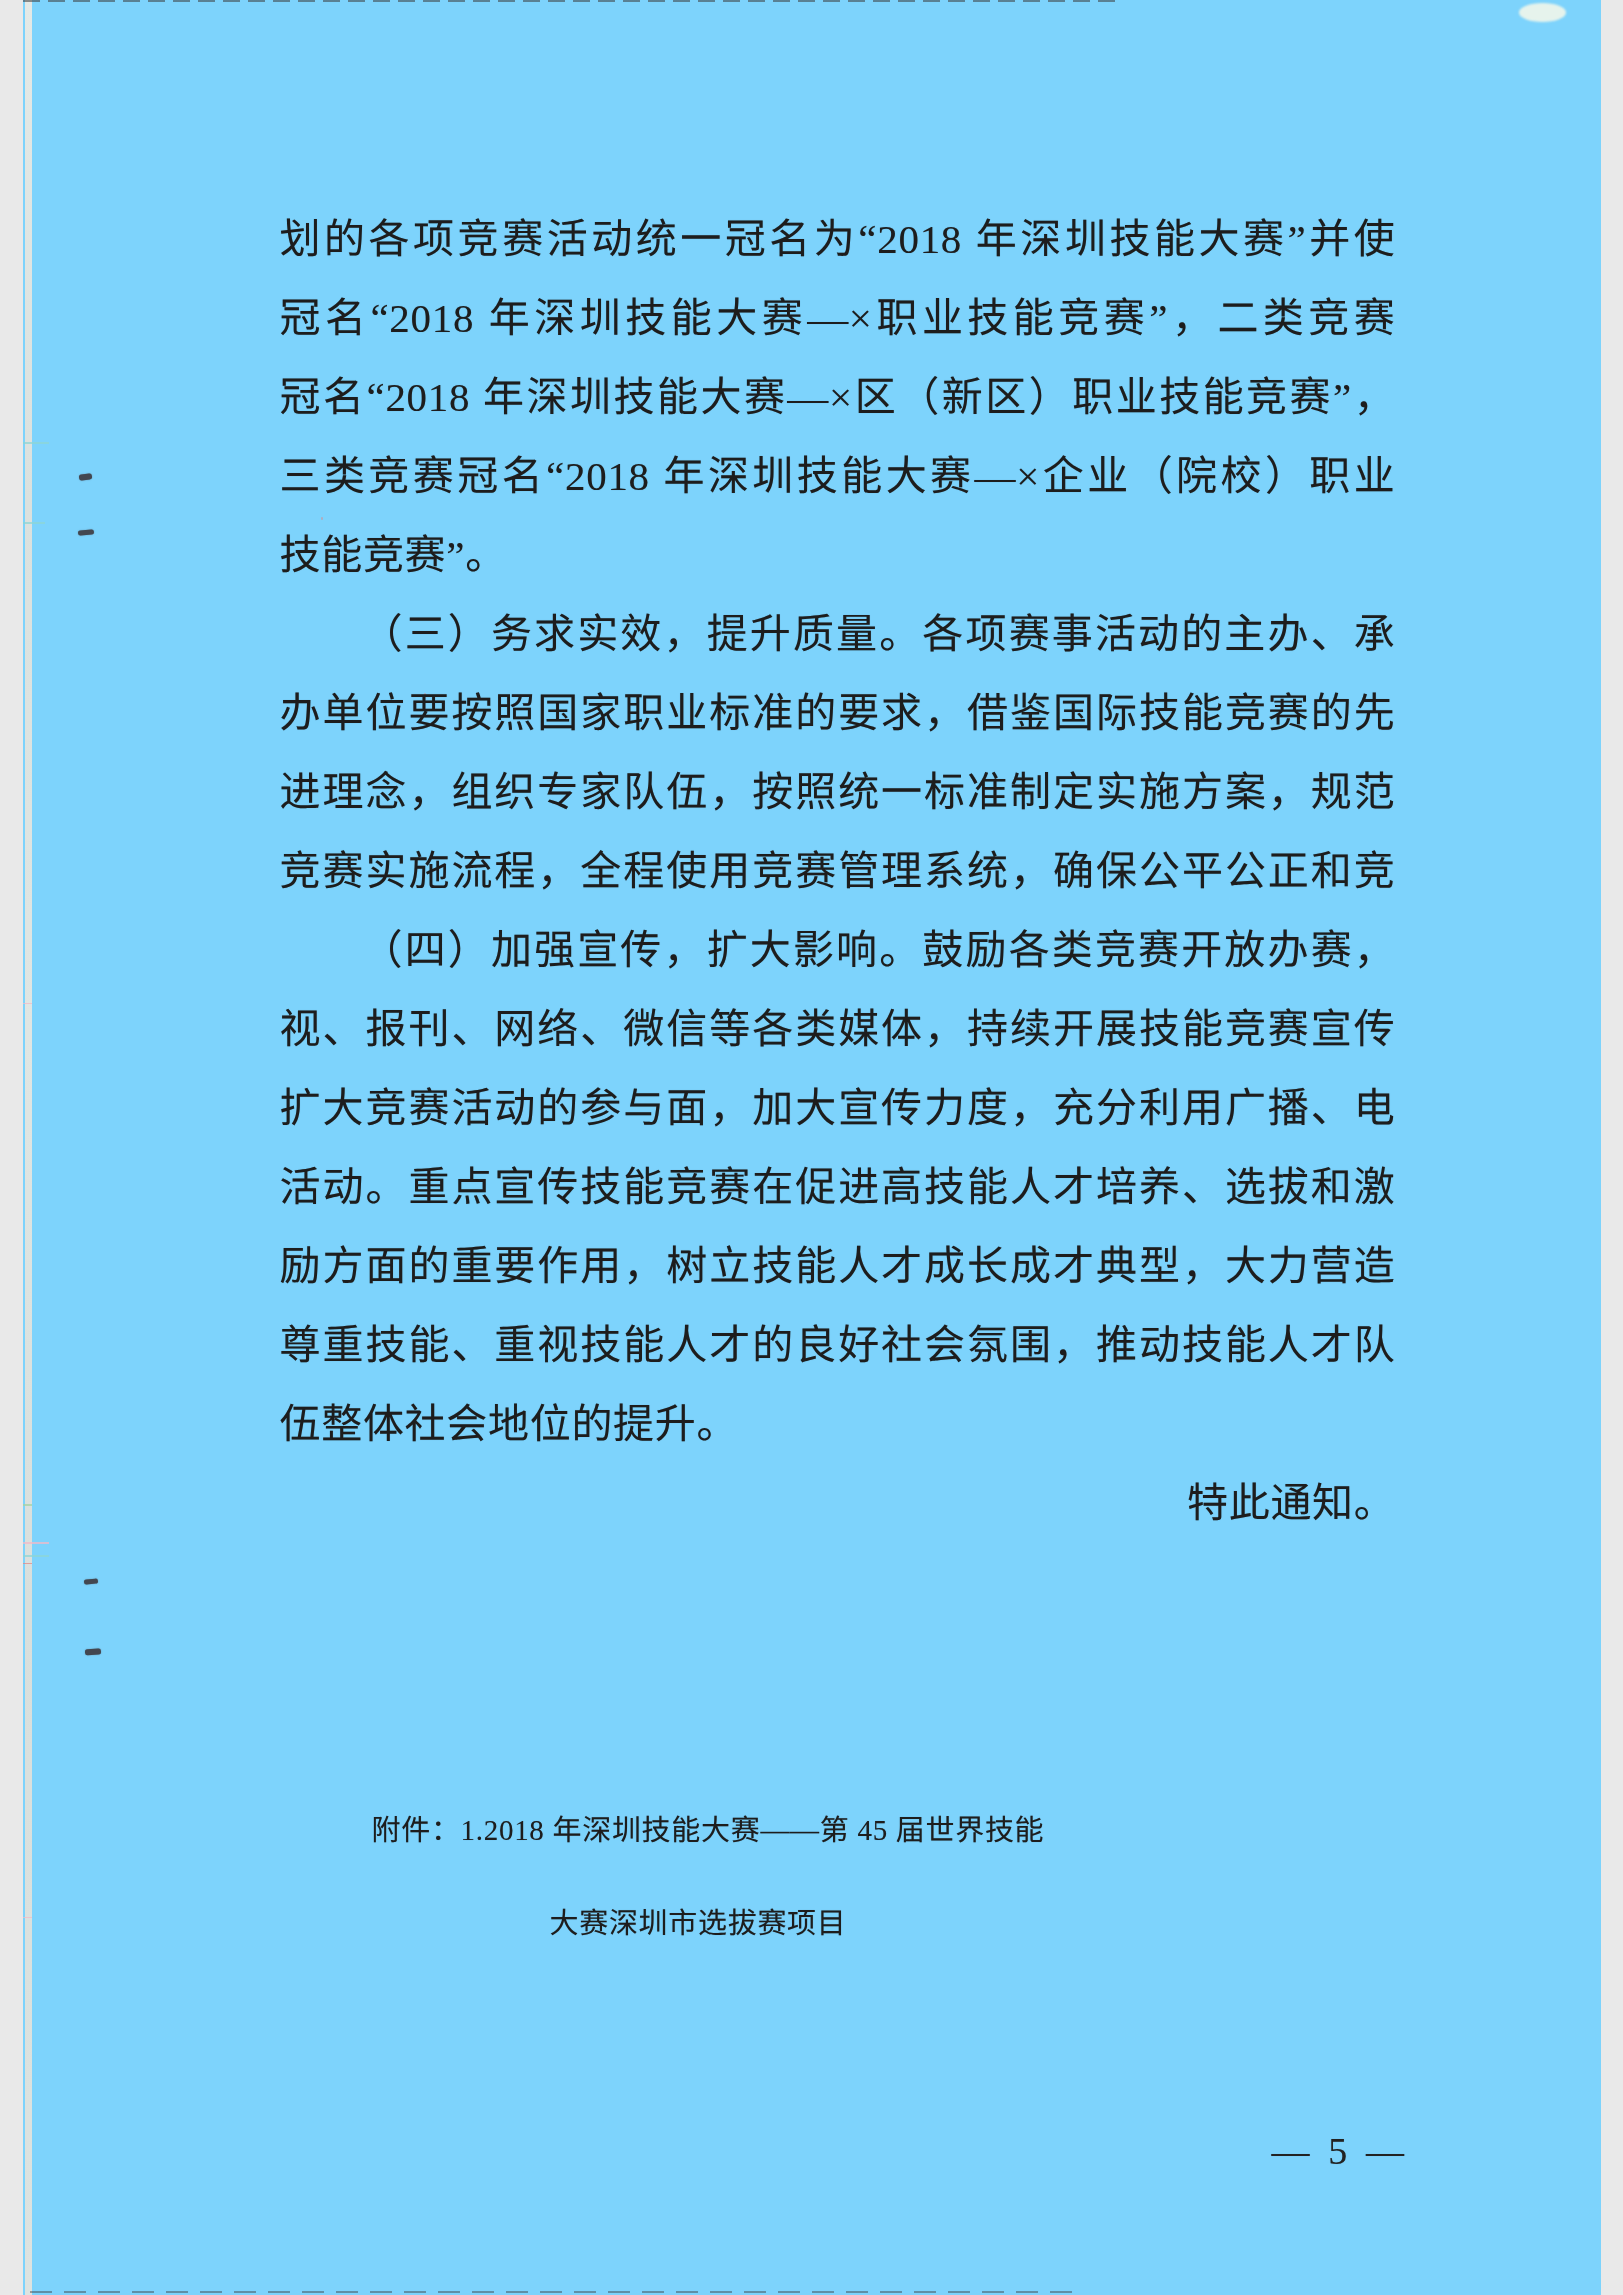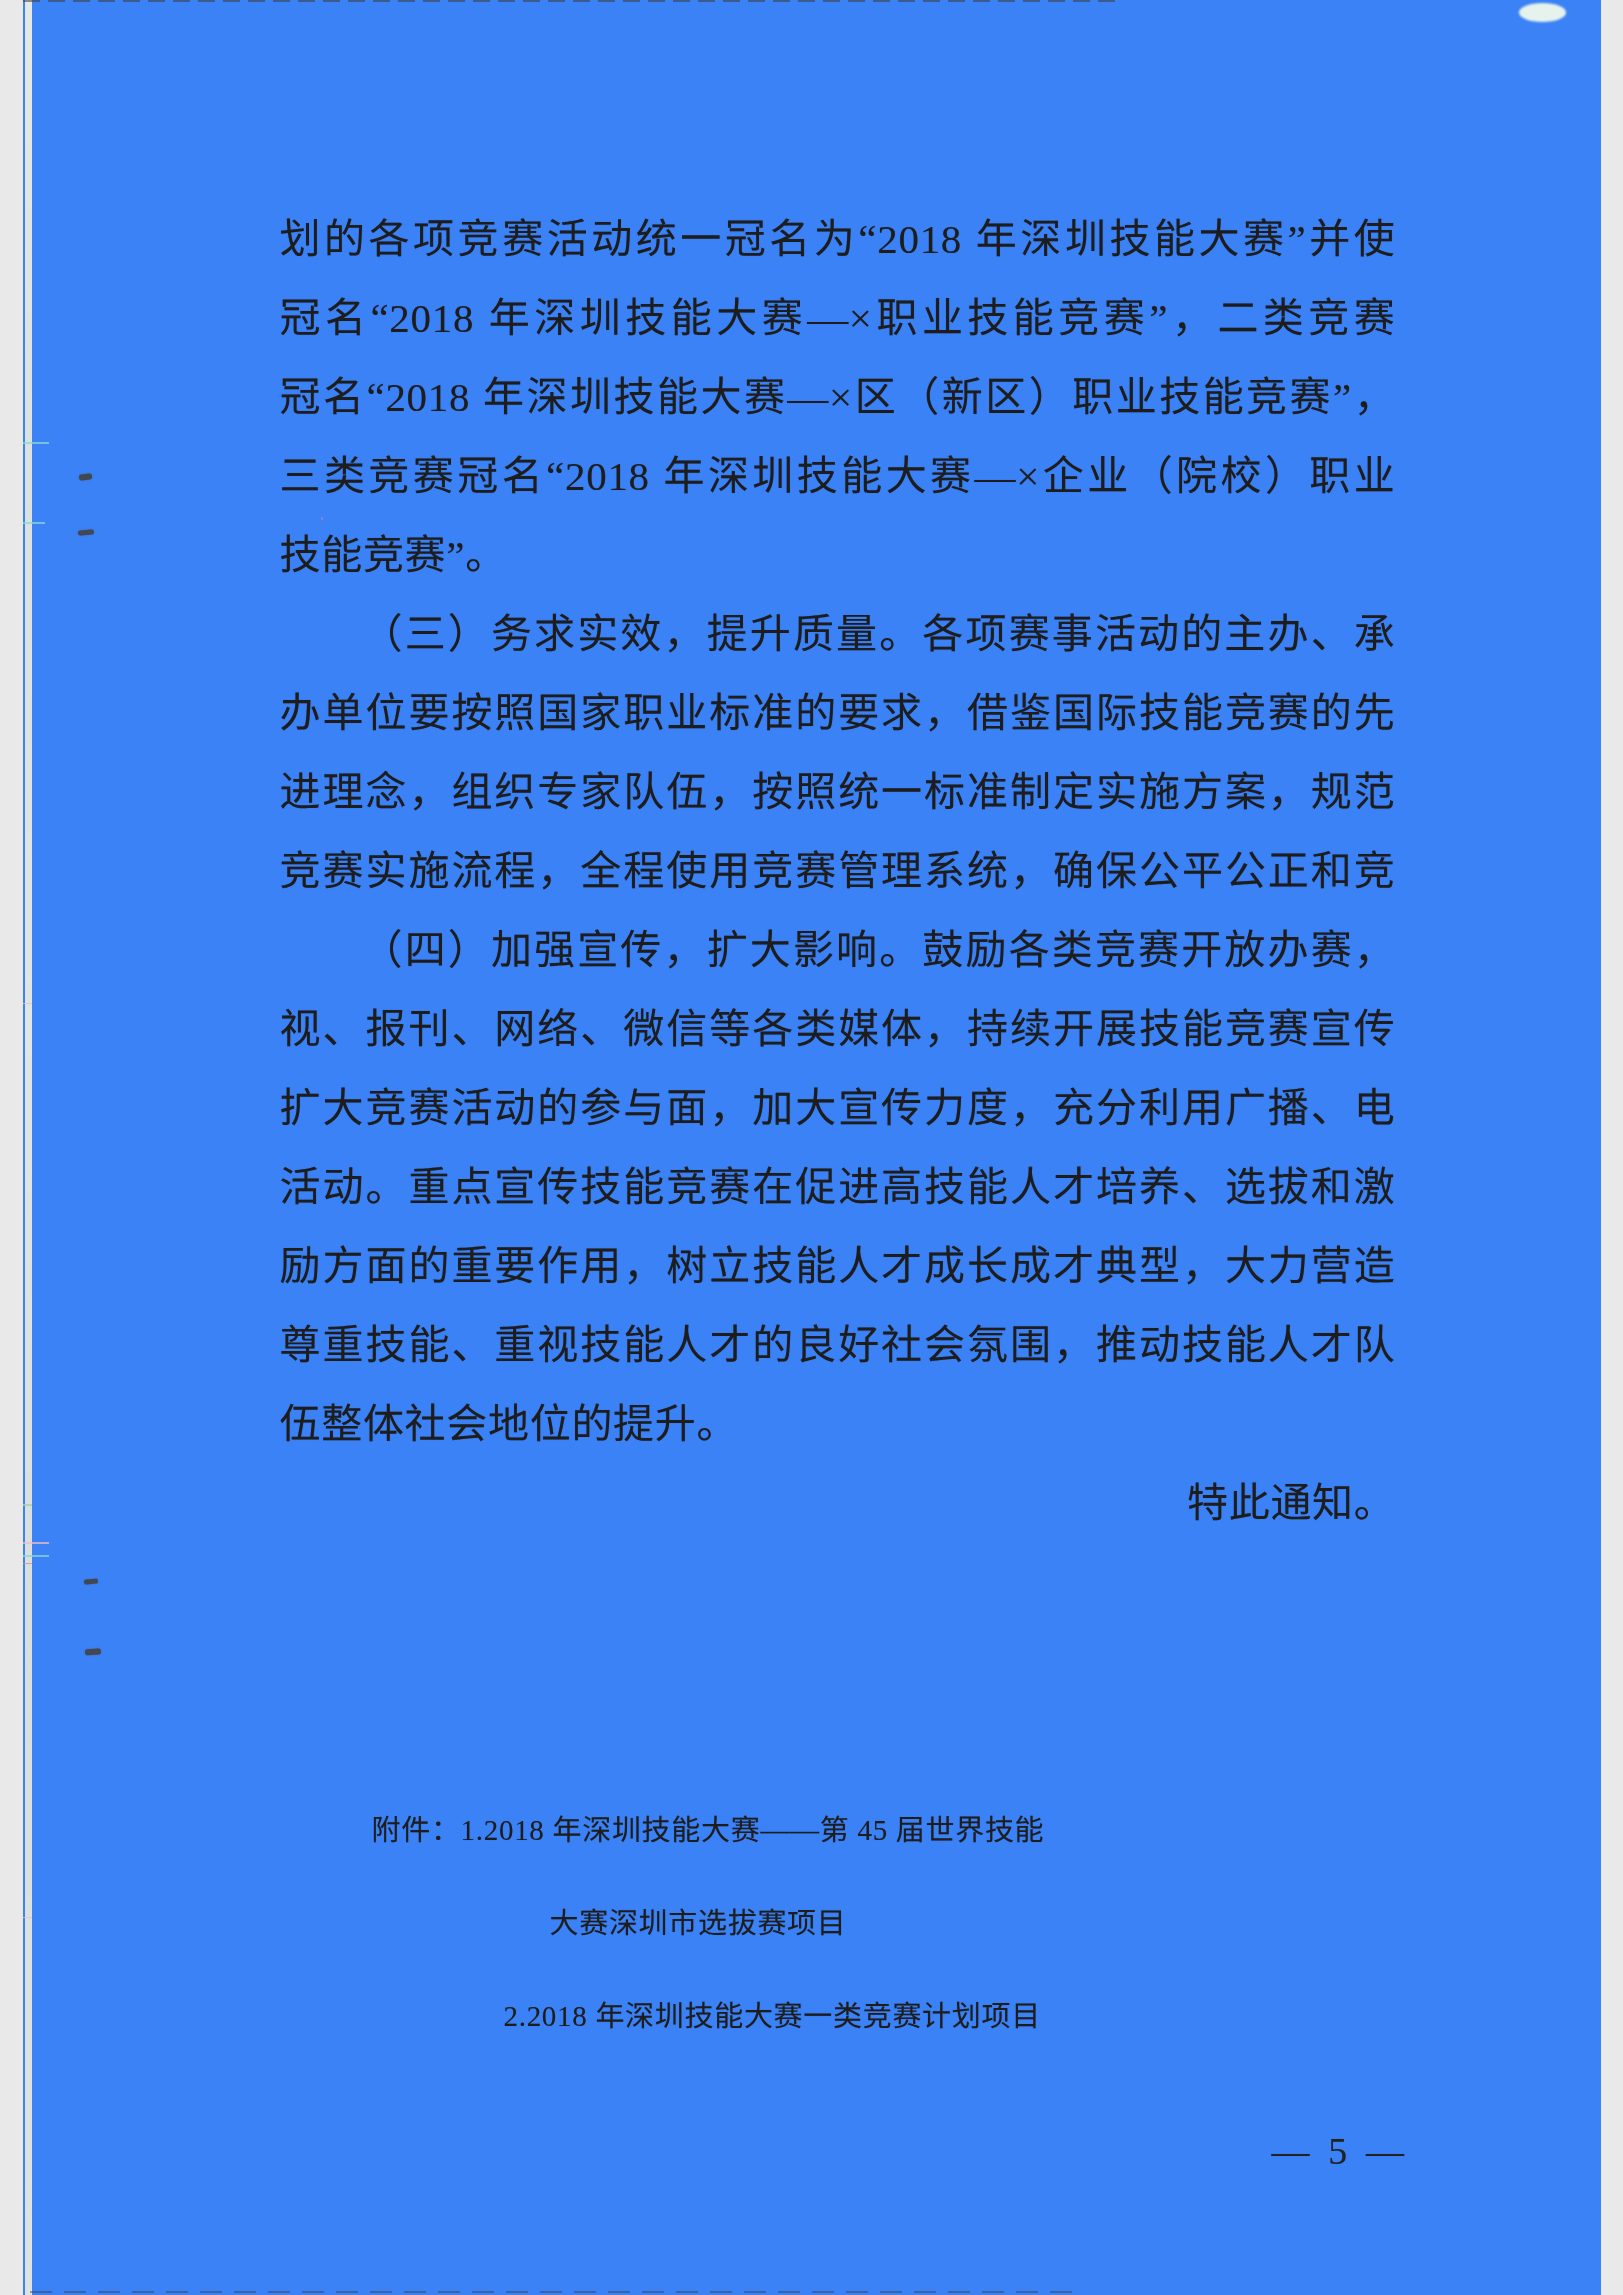--- a/index.html
+++ b/index.html
@@ -1,21 +1,21 @@
 <!DOCTYPE html>
 <html lang="zh-CN" style="font-size:10.5px"><head>
 <meta charset="utf-8">
 <style>
   html, body { margin: 0; padding: 0; background: #e9e9e9; }
   .page {
     position: relative;
     width: 1578px;
     height: 2295px;
     margin: 0 auto;
-    background: #3b82f6;
+    background: #7dd3fc;
     overflow: hidden;
     font-family: "Liberation Serif", "DejaVu Serif", serif;
     color: #1d1d1d;
   }
   
   .body-text {
     position: absolute;
     left: 257px;
     top: 200px;
     width: 1116px;
@@ -121,19 +121,18 @@
     <div class="ln j">活动。重点宣传技能竞赛在促进高技能人才培养、选拔和激</div>
     <div class="ln j">励方面的重要作用，树立技能人才成长成才典型，大力营造</div>
     <div class="ln j">尊重技能、重视技能人才的良好社会氛围，推动技能人才队</div>
     <div class="ln">伍整体社会地位的提升。</div>
     <div class="ln ind">特此通知。</div>
   </div>
 
   <div class="attach-block">
     <div class="aln a1">附件：1.2018 年深圳技能大赛——第 45 届世界技能</div>
     <div class="aln a2">大赛深圳市选拔赛项目</div>
-    <div class="aln a3">2.2018 年深圳技能大赛一类竞赛计划项目</div>
   </div>
 
   <div class="pageno">— 5 —</div>
 
 </div>
 
 
 </body></html>

